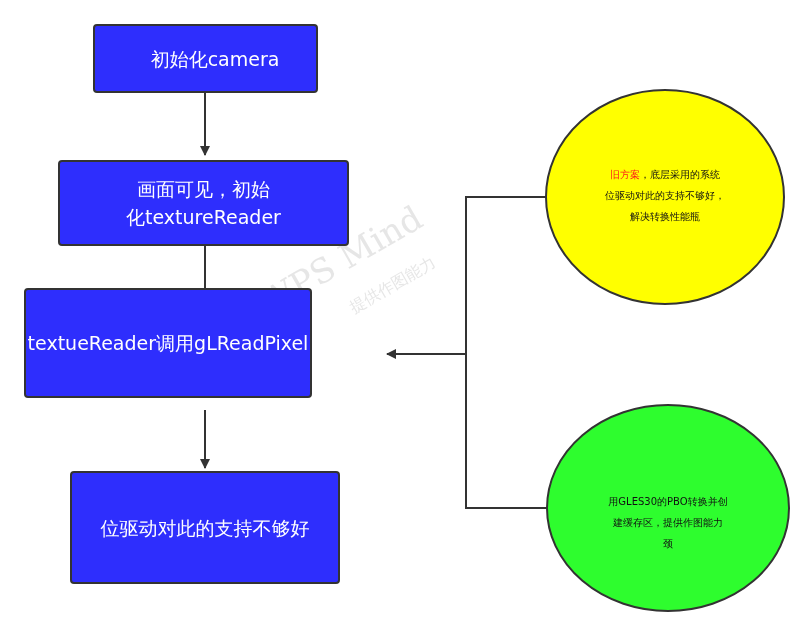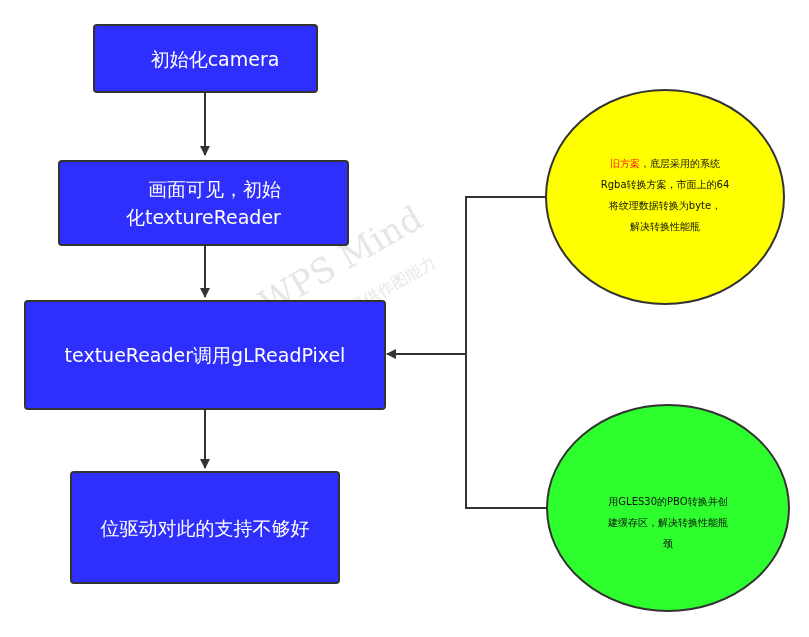--- a/index.html
+++ b/index.html
@@ -50,45 +50,44 @@
   <ellipse cx="668" cy="508" rx="121" ry="103" fill="#2efd2e" stroke="#333333" stroke-width="2"></ellipse>
 </svg>
 
 <div class="watermark">WPS Mind</div>
 <div class="watermark-sub">提供作图能力</div>
 
 <div class="node" style="left:93px; top:24px; width:225px; height:69px;padding-left:19px;">
   <span>初始化camera</span>
 </div>
 
-<div class="node" style="left:58px; top:160px; width:291px; height:86px;text-align:right;">
+<div class="node" style="left:58px; top:160px; width:291px; height:86px;">
   <div>
     <div>画面可见，初始</div>
     <div>化textureReader</div>
   </div>
 </div>
 
-<div class="node" style="left:24px; top:300px; width:362px; height:110px;">
+<div class="node" style="left:24px; top:288px; width:288px; height:110px;">
   <div>
     <div>textueReader调用gLReadPixel</div>
   </div>
 </div>
 
 <div class="node" style="left:70px; top:471px; width:270px; height:113px;">
   <span>位驱动对此的支持不够好</span>
 </div>
 
 <div class="ellipse-text" style="left:550px; top:145px; width:230px; height:100px;">
   <div>
     <div><span class="hl">旧方案</span><span>，底层采用的系统</span></div>
-    <div>Rgba转换方案，市面上的64</div>
-    <div>将纹理数据转换为byte，</div>
+    <div>位驱动对此的支持不够好，</div>
     <div>解决转换性能瓶</div>
   </div>
 </div>
 
 <div class="ellipse-text" style="left:555px; top:472px; width:226px; height:100px;">
   <div>
     <div>用GLES30的PBO转换并创</div>
-    <div>建缓存区，解决转换性能瓶</div>
+    <div>建缓存区，提供作图能力</div>
     <div>颈</div>
   </div>
 </div>
 
 </body></html>

